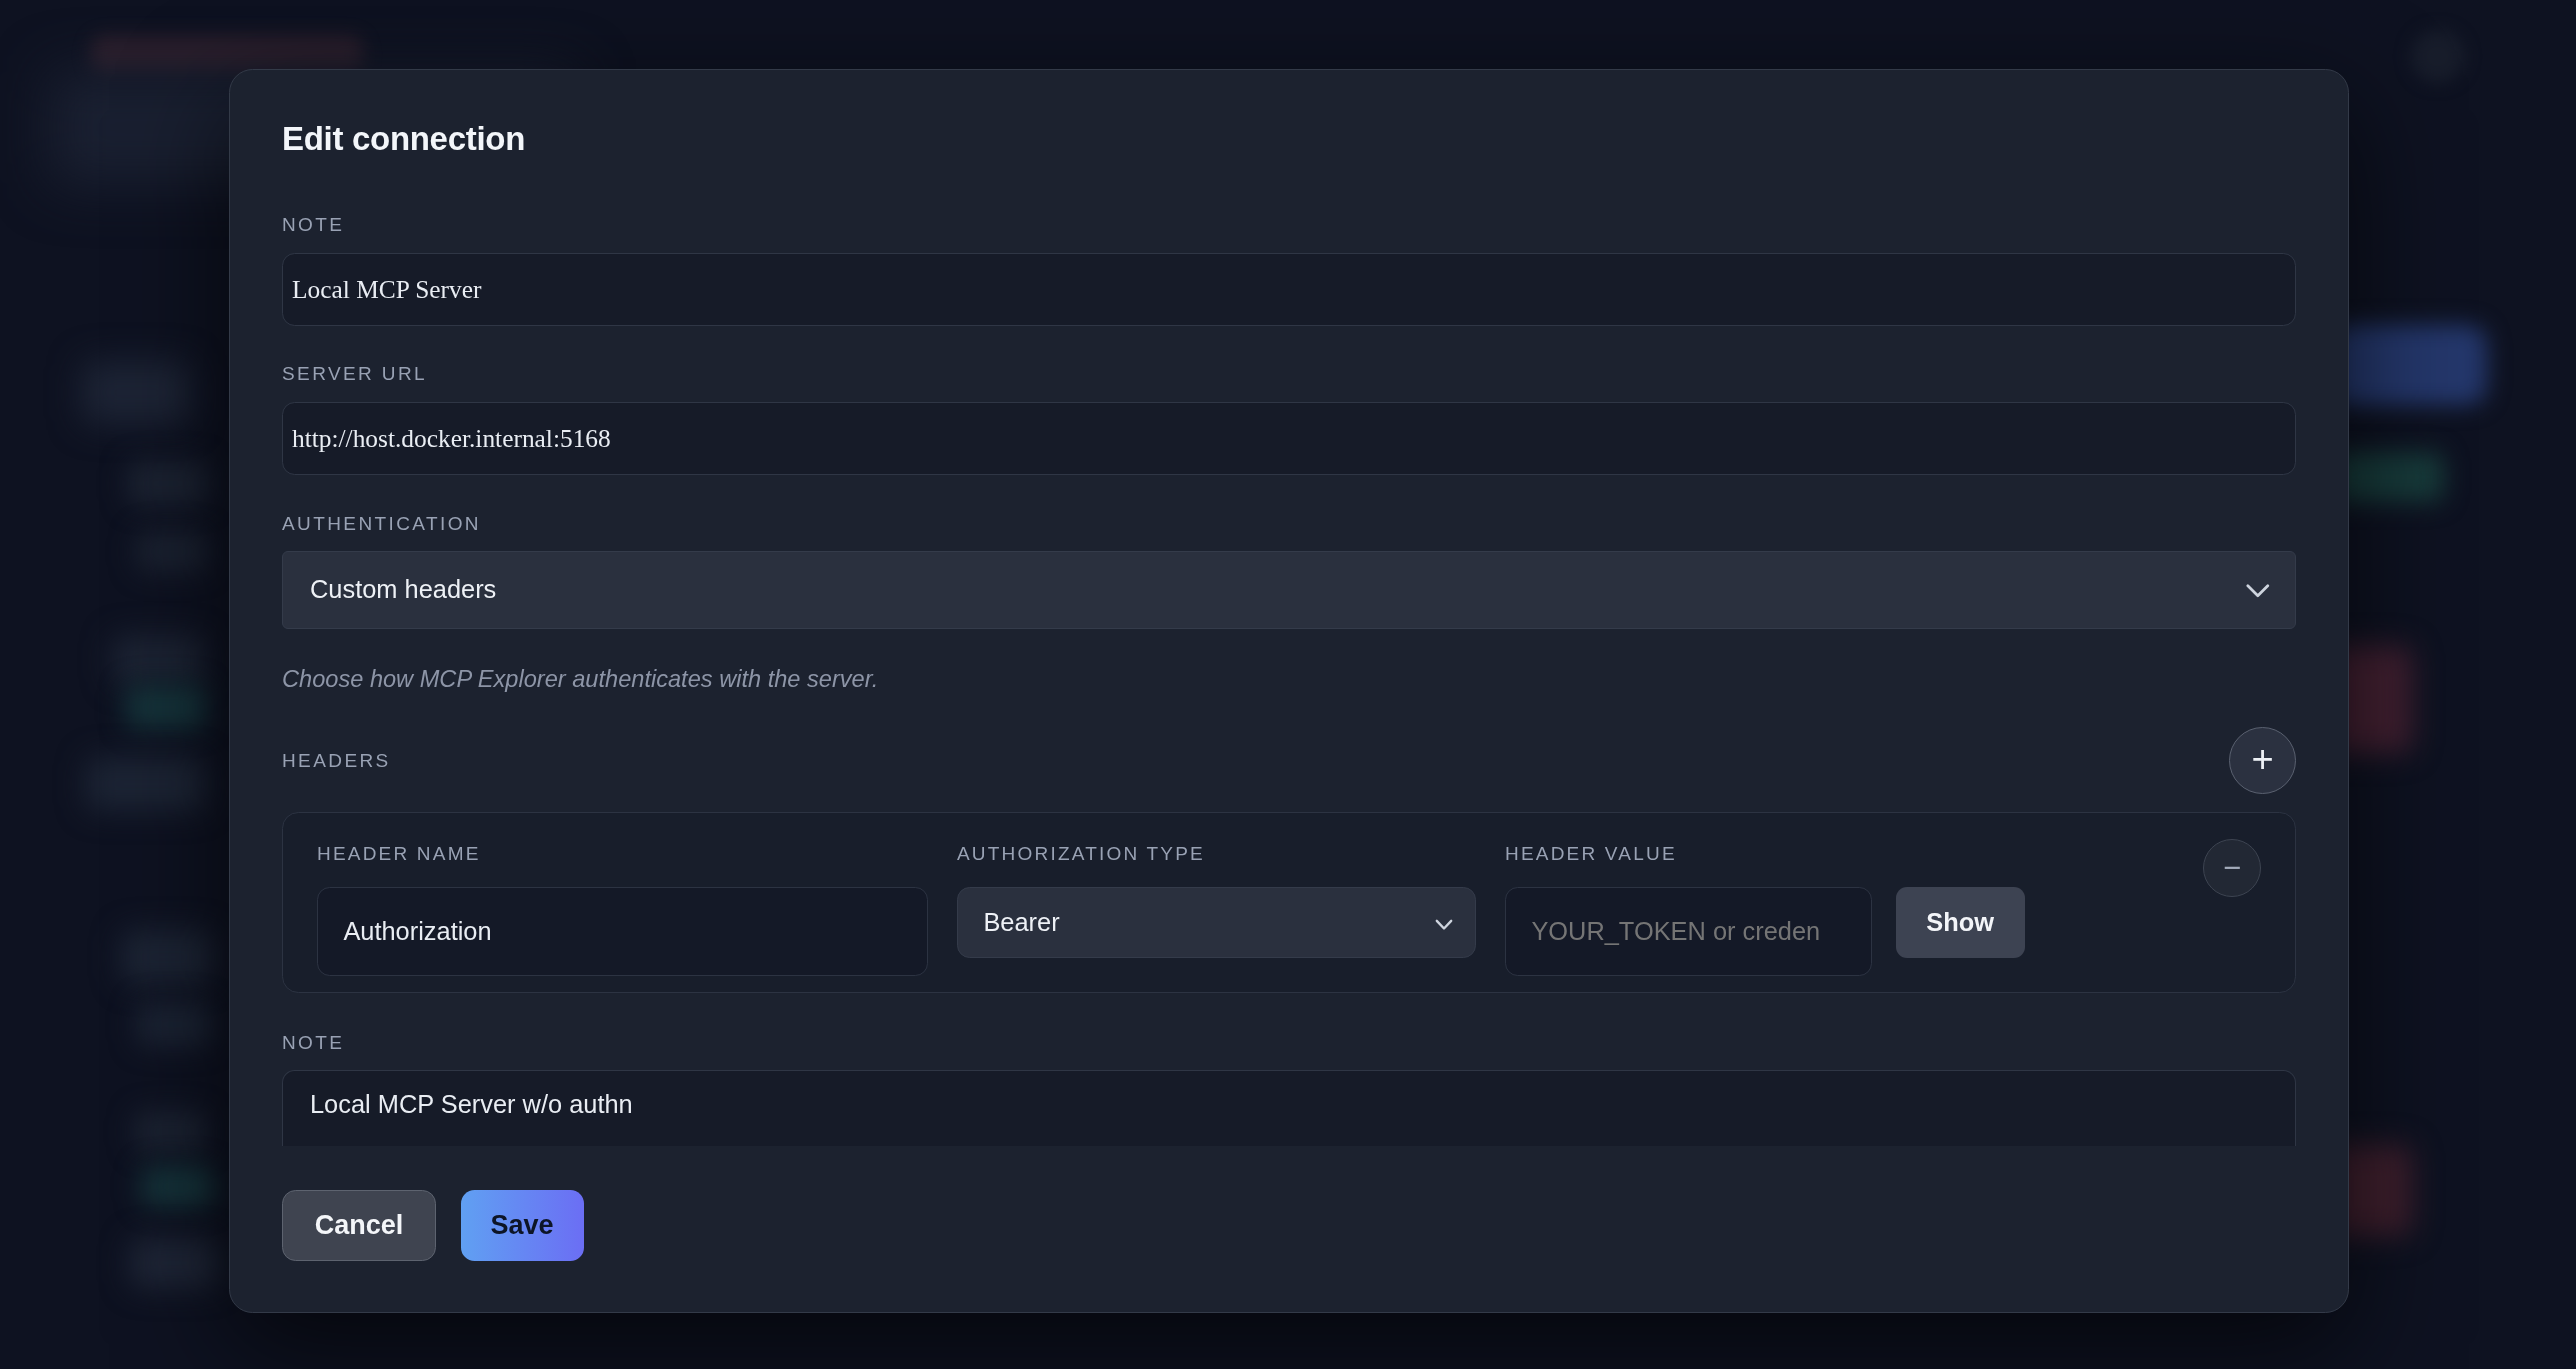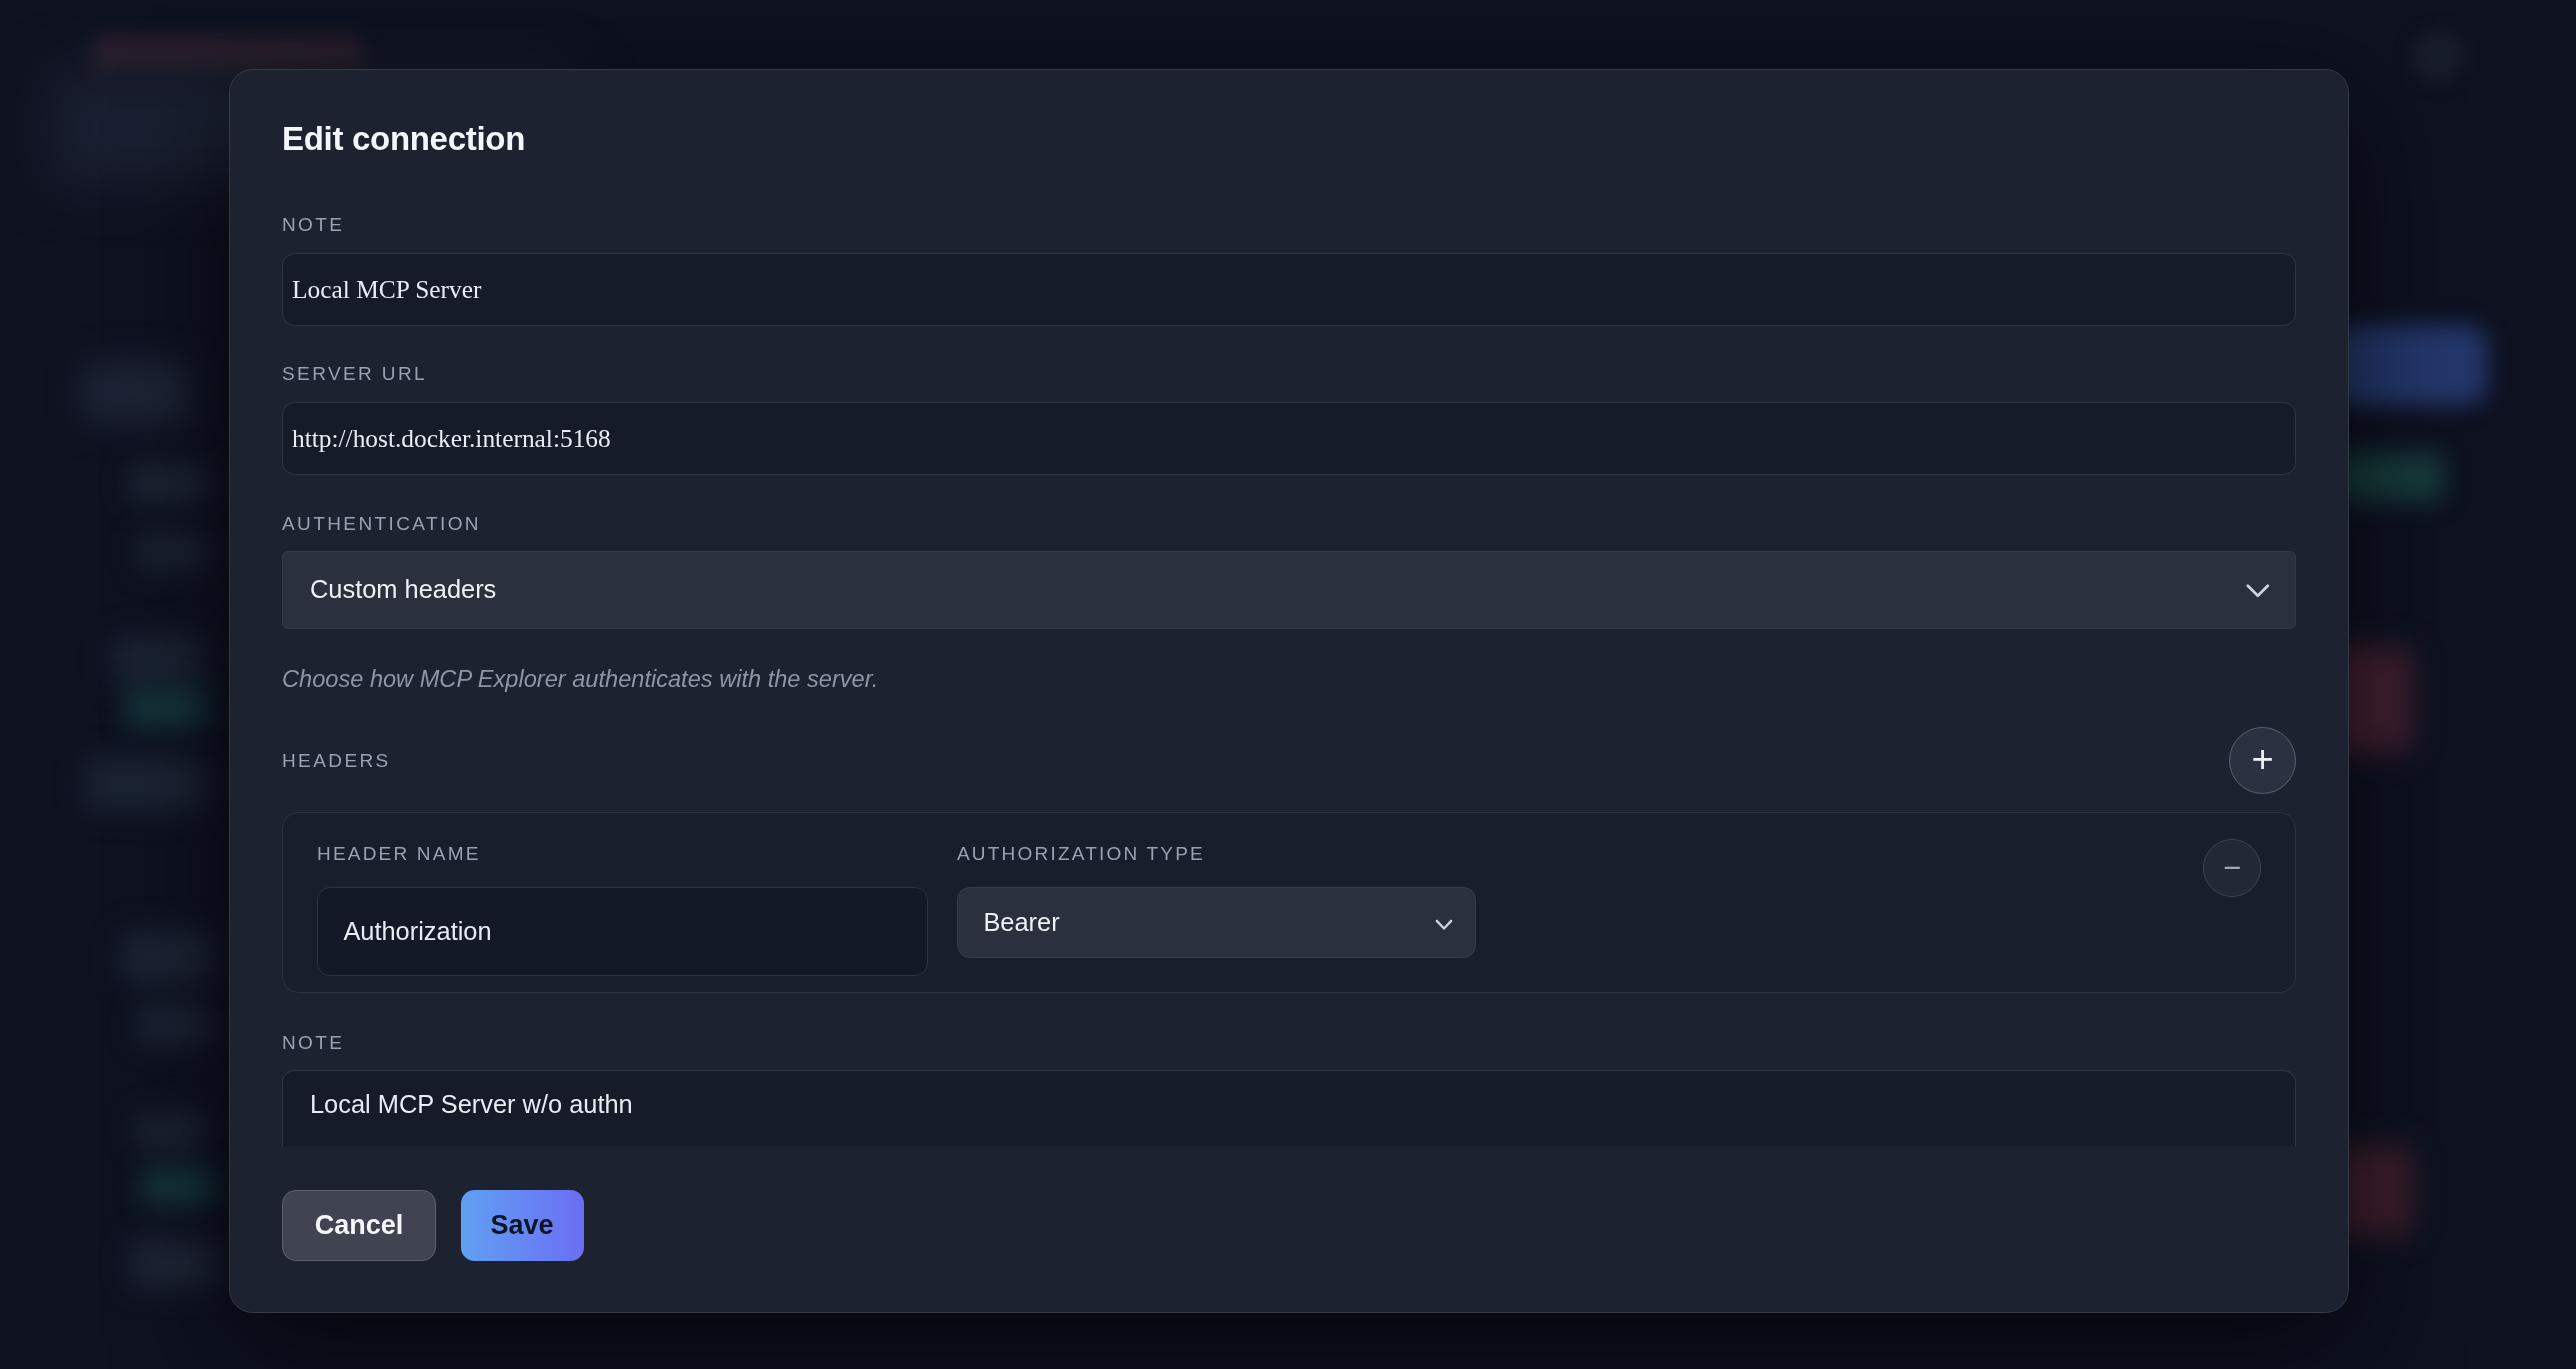--- a/index.html
+++ b/index.html
@@ -280,20 +280,27 @@
       <label class="hc-label">AUTHORIZATION TYPE</label>
       <div class="hc-select">
         <span>Bearer</span>
         <span class="chev">
           <svg width="18" height="11.8" viewBox="0 0 20 13" fill="none">
             <path d="M2 2 L10 10.5 L18 2" stroke="#ced4de" stroke-width="2.6" stroke-linecap="round" stroke-linejoin="round"></path>
           </svg>
         </span>
       </div>
     </div>
+    <div class="hc-col3">
+      <label class="hc-label">HEADER VALUE</label>
+      <div class="hc-value-row">
+        <input class="hc-input" type="text" placeholder="YOUR_TOKEN or creden" style="">
+        <button class="show-btn">Show</button>
+      </div>
+    </div>
     <div class="remove-btn">
       <span>−</span>
     </div>
   </div>
 
   <label class="field-label lbl-note">NOTE</label>
   <textarea class="note-input" style="">Local MCP Server w/o authn</textarea>
 
   <div class="footer">
     <button class="btn btn-cancel">Cancel</button>

